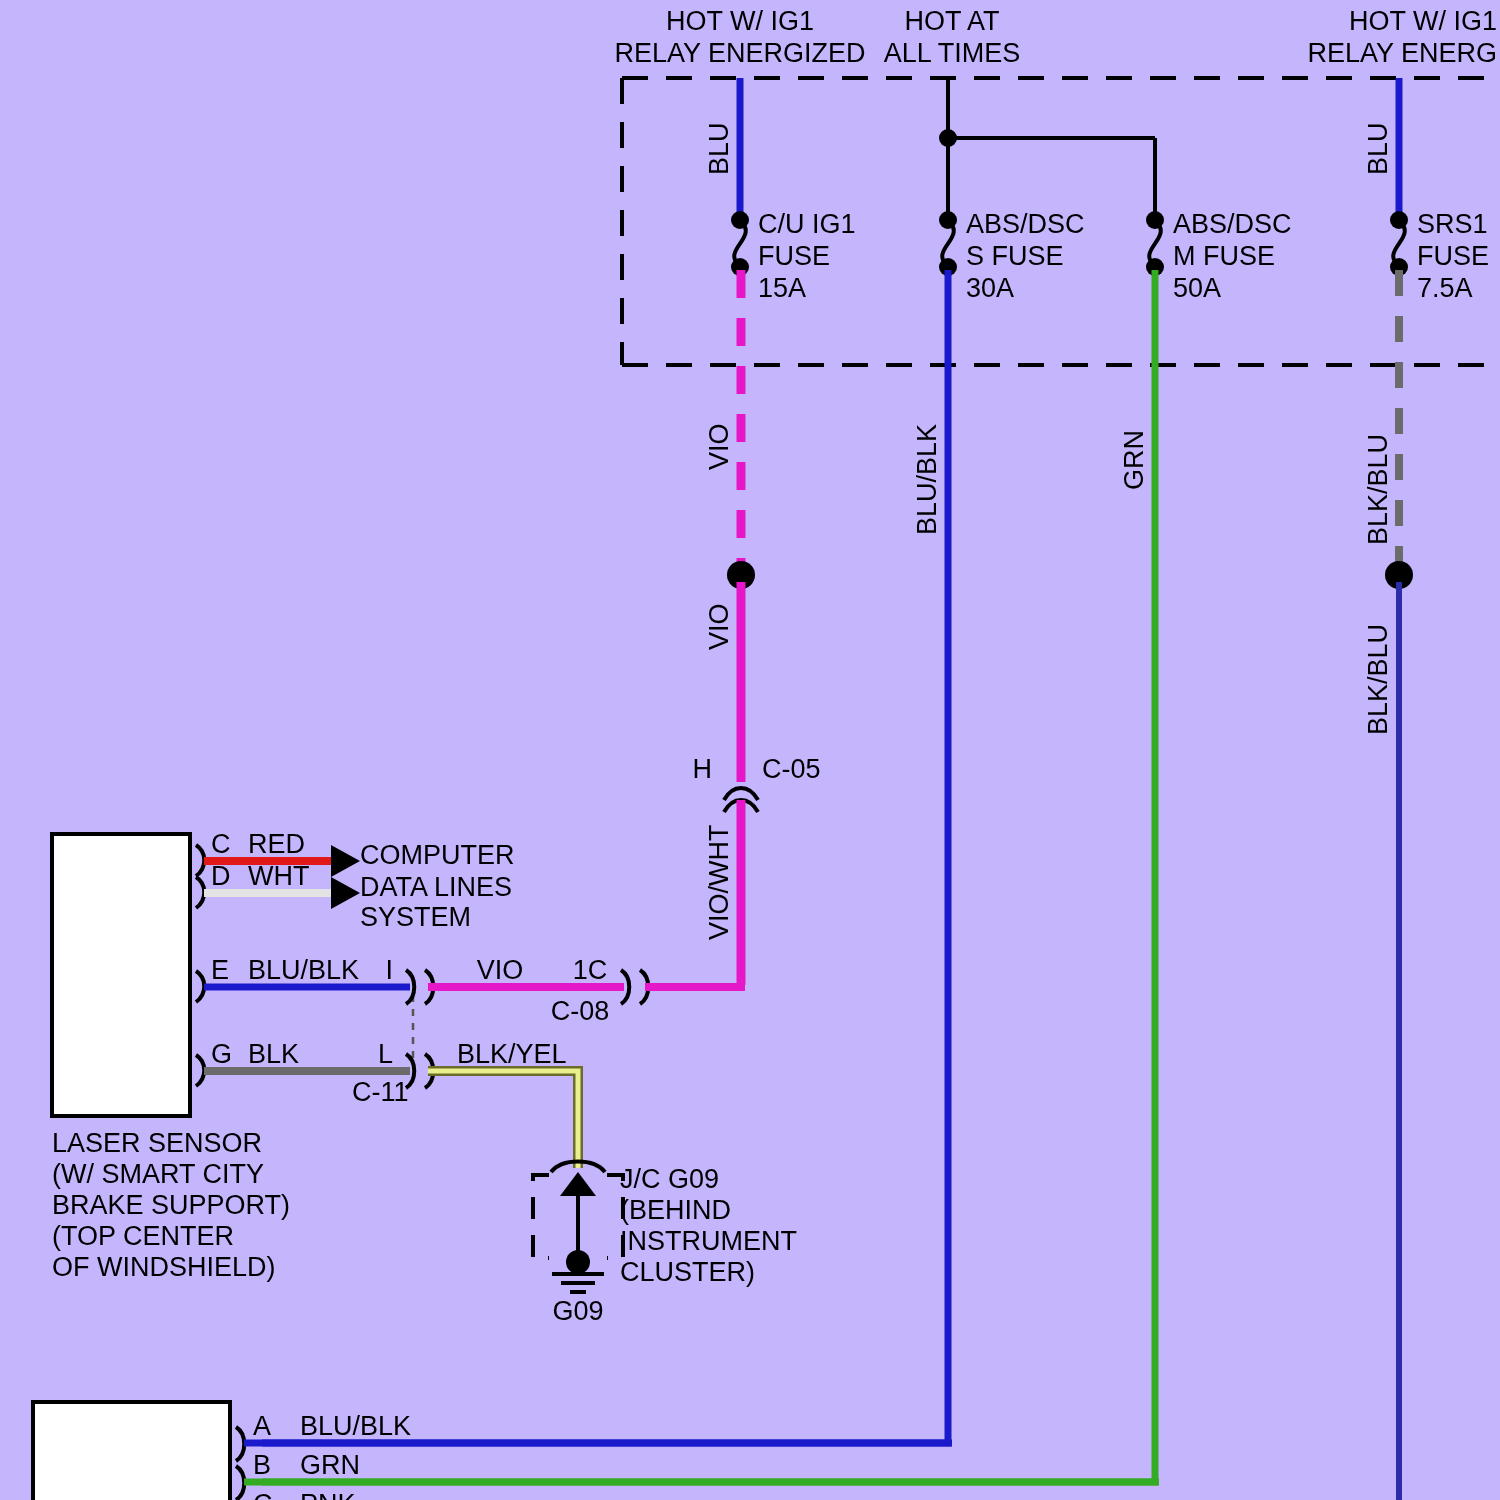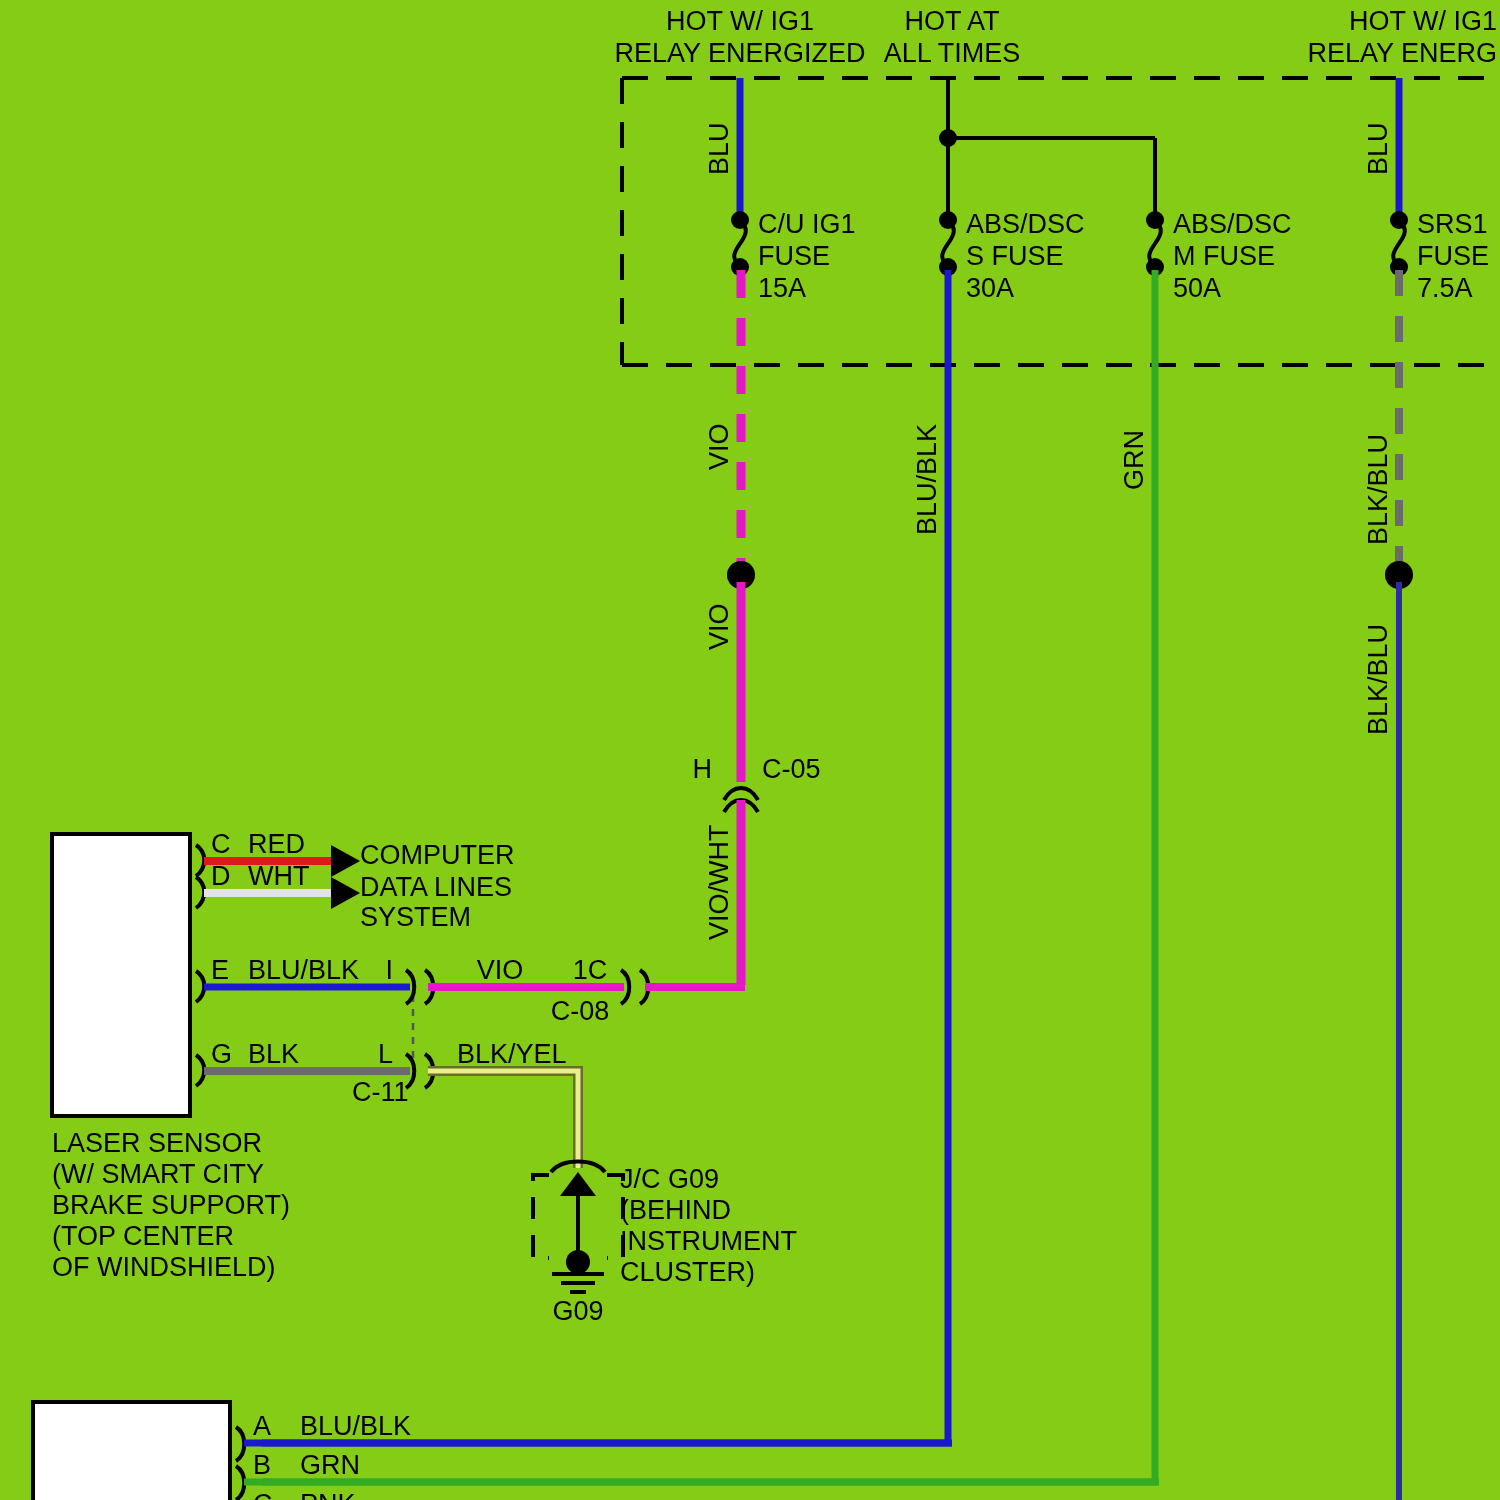--- a/index.html
+++ b/index.html
@@ -1,17 +1,17 @@
 <!DOCTYPE html>
 <html><head>
 <meta charset="utf-8">
 <style>
   html,body{margin:0;padding:0;background:#ffffff;}
   body{width:1500px;height:1500px;overflow:hidden;font-family:"Liberation Sans",sans-serif;}
-  #stage{position:relative;width:1500px;height:1500px;background:#84cc16;}
+  #stage{position:relative;width:1500px;height:1500px;background:#c4b5fd;}
   svg#diagram{position:absolute;left:0;top:0;width:1500px;height:1500px;}
   .lbl{font-family:"Liberation Sans",sans-serif;font-size:27px;fill:#000;}
   .lbl-rot{font-family:"Liberation Sans",sans-serif;font-size:27px;fill:#000;}
   text{white-space:pre;}
 </style>
 </head>
 <body>
 
 <div id="stage">
 <svg id="diagram" viewBox="0 0 1500 1500">

